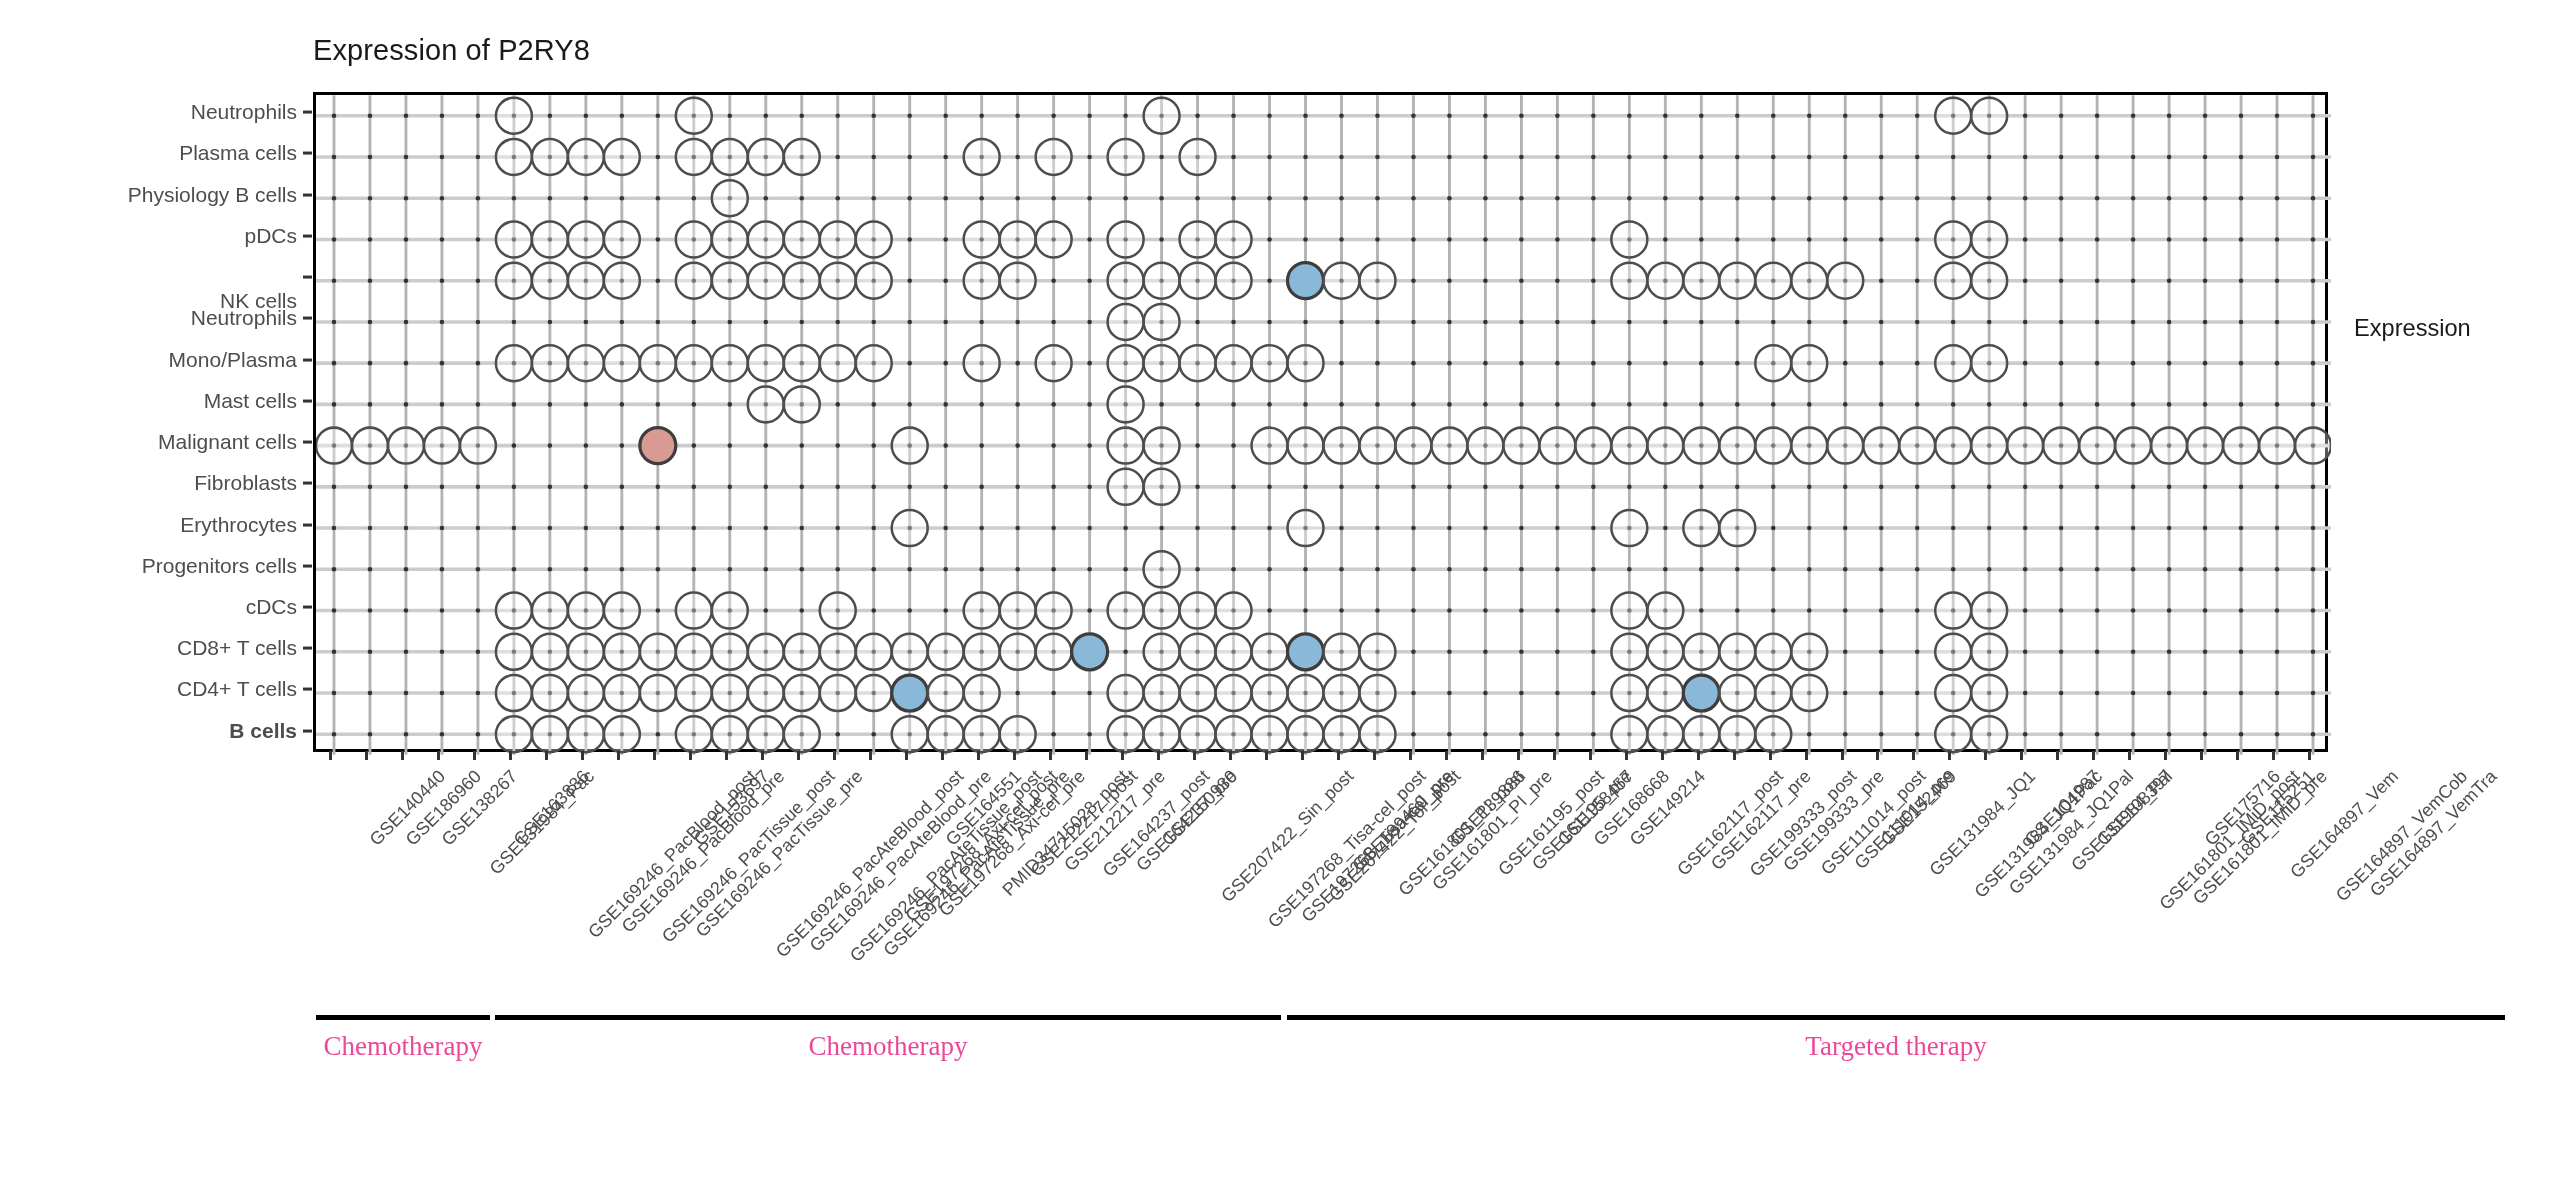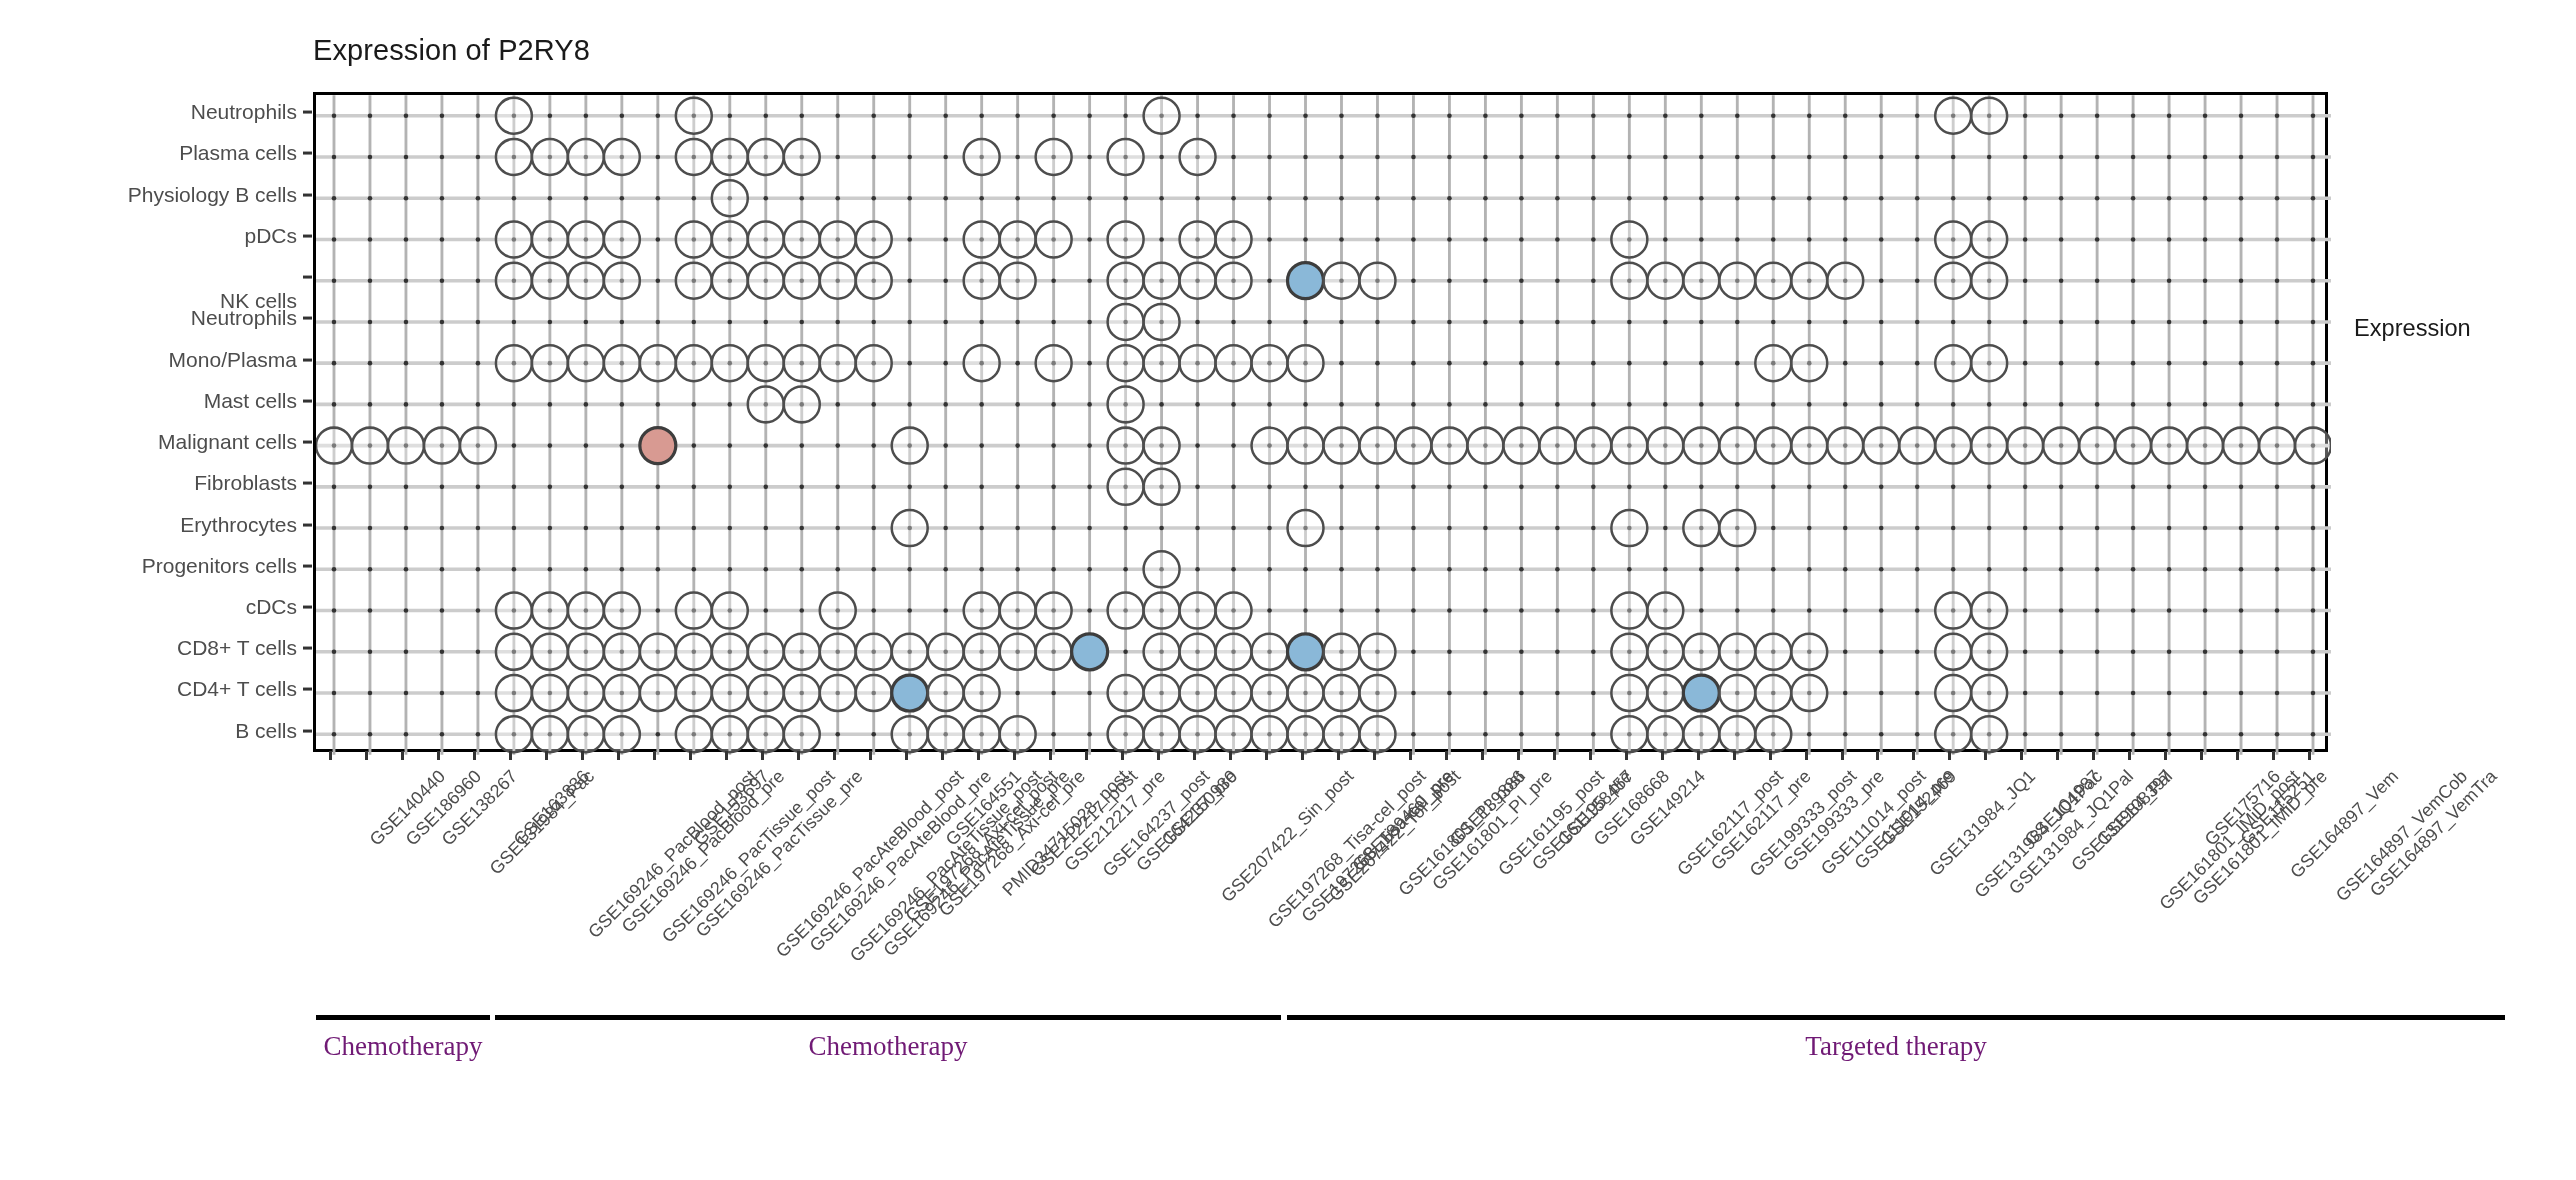--- a/index.html
+++ b/index.html
@@ -44,21 +44,21 @@
   #legend-title{font-size:23.6px;color:#1a1a1a;margin:0 0 18.6px 0;white-space:nowrap;}
   .legrow{display:flex;align-items:center;height:45px;}
   .legkeybox{width:45px;height:45px;background:#ebebeb;display:flex;align-items:center;justify-content:center;}
   .legdot{width:21.5px;height:21.5px;border-radius:50%;border:2.1px solid #4d4d4d;box-sizing:border-box;}
   .leglabel{font-size:21.5px;color:#1a1a1a;margin-left:14.3px;white-space:nowrap;}
 
   
   .grpbar{position:absolute;height:5px;background:#000;}
   .grplab{
     position:absolute;font-family:"Liberation Serif",serif;
-    font-size:27px;color:#701a75;white-space:nowrap;
+    font-size:27px;color:#ec4899;white-space:nowrap;
     transform:translateX(-50%);
   }
 </style>
 </head>
 <body>
 
 <div id="stage">
 
   <div id="title">Expression of P2RY8</div>
 
@@ -1309,21 +1309,21 @@
       <div class="ylab" style="right: 2279px; top: 525px;">Erythrocytes</div>
       <div class="ytick" style="left: 303px; top: 566px;"></div>
       <div class="ylab" style="right: 2279px; top: 566px;">Progenitors cells</div>
       <div class="ytick" style="left: 303px; top: 607px;"></div>
       <div class="ylab" style="right: 2279px; top: 607px;">cDCs</div>
       <div class="ytick" style="left: 303px; top: 648px;"></div>
       <div class="ylab" style="right: 2279px; top: 648px;">CD8+ T cells</div>
       <div class="ytick" style="left: 303px; top: 689px;"></div>
       <div class="ylab" style="right: 2279px; top: 689px;">CD4+ T cells</div>
       <div class="ytick" style="left: 303px; top: 731px;"></div>
-      <div class="ylab" style="right: 2279px; top: 731px;">B cells</div>
+      <div class="ylab" style="right: 2279px; top: 731px; font-weight: bold;">B cells</div>
     </div>
   <div id="xaxis">
       <div class="xtick" style="left: 329px; top: 751px;"></div>
       <div class="xlab" style="left: 337px; top: 766px;">GSE140440</div>
       <div class="xtick" style="left: 365px; top: 751px;"></div>
       <div class="xlab" style="left: 373px; top: 766px;">GSE186960</div>
       <div class="xtick" style="left: 401px; top: 751px;"></div>
       <div class="xlab" style="left: 409px; top: 766px;">GSE138267</div>
       <div class="xtick" style="left: 437px; top: 751px;"></div>
       <div class="xlab" style="left: 445px; top: 766px;">GSE131984_Pac</div>

